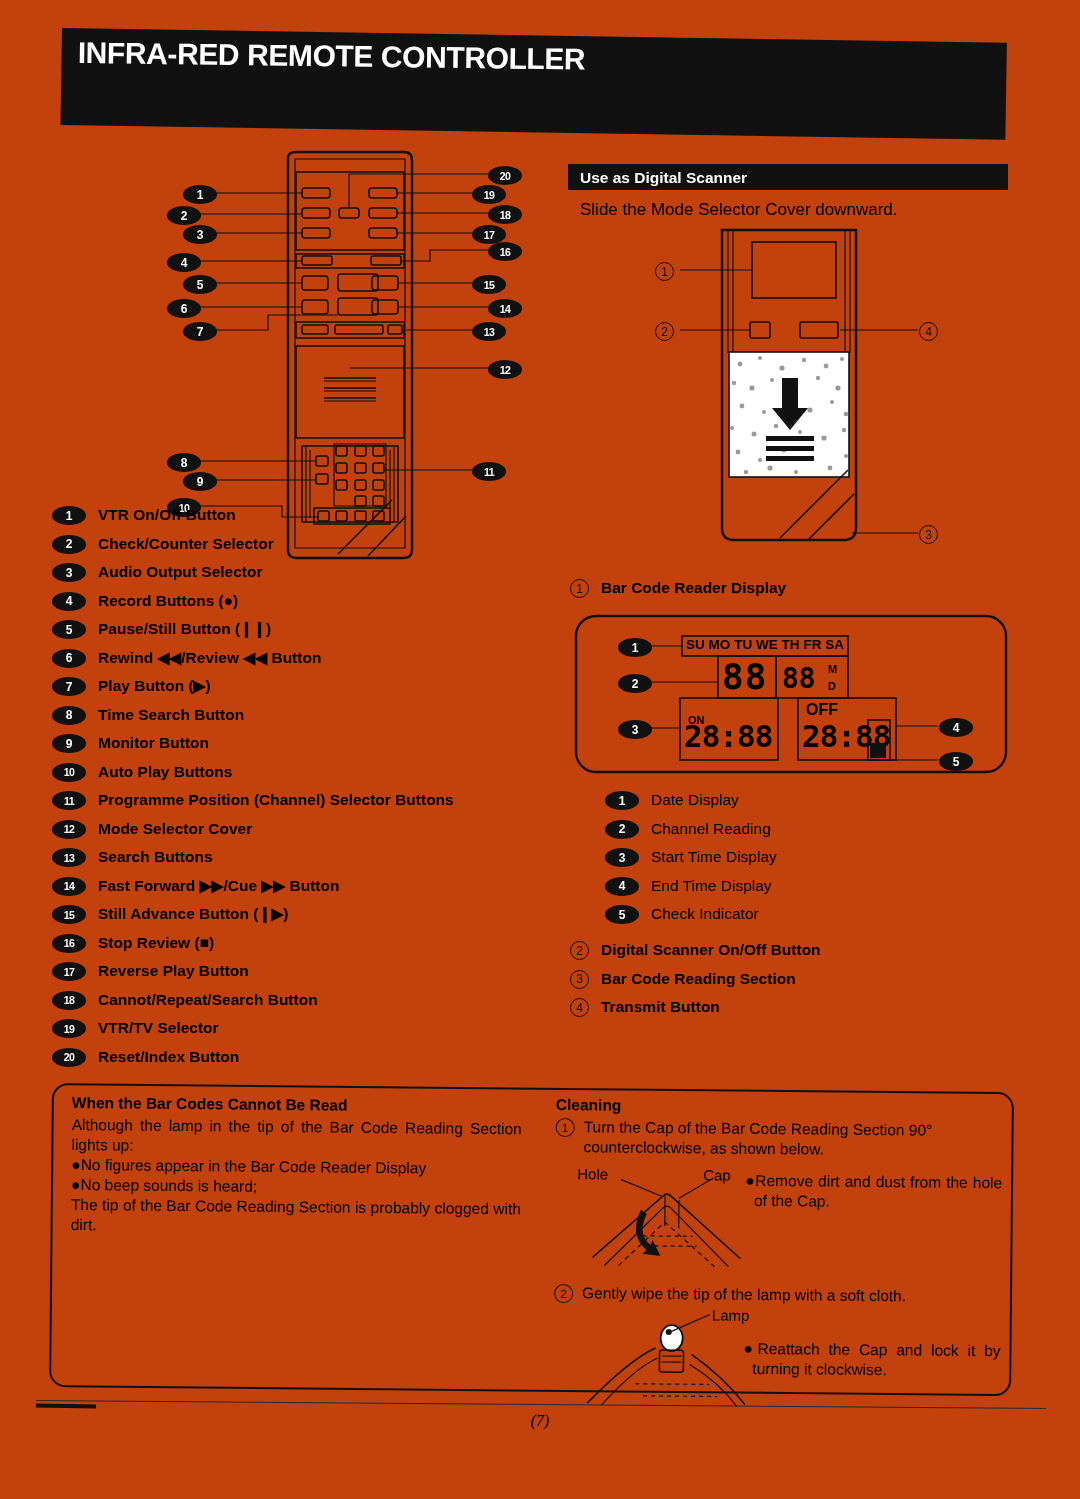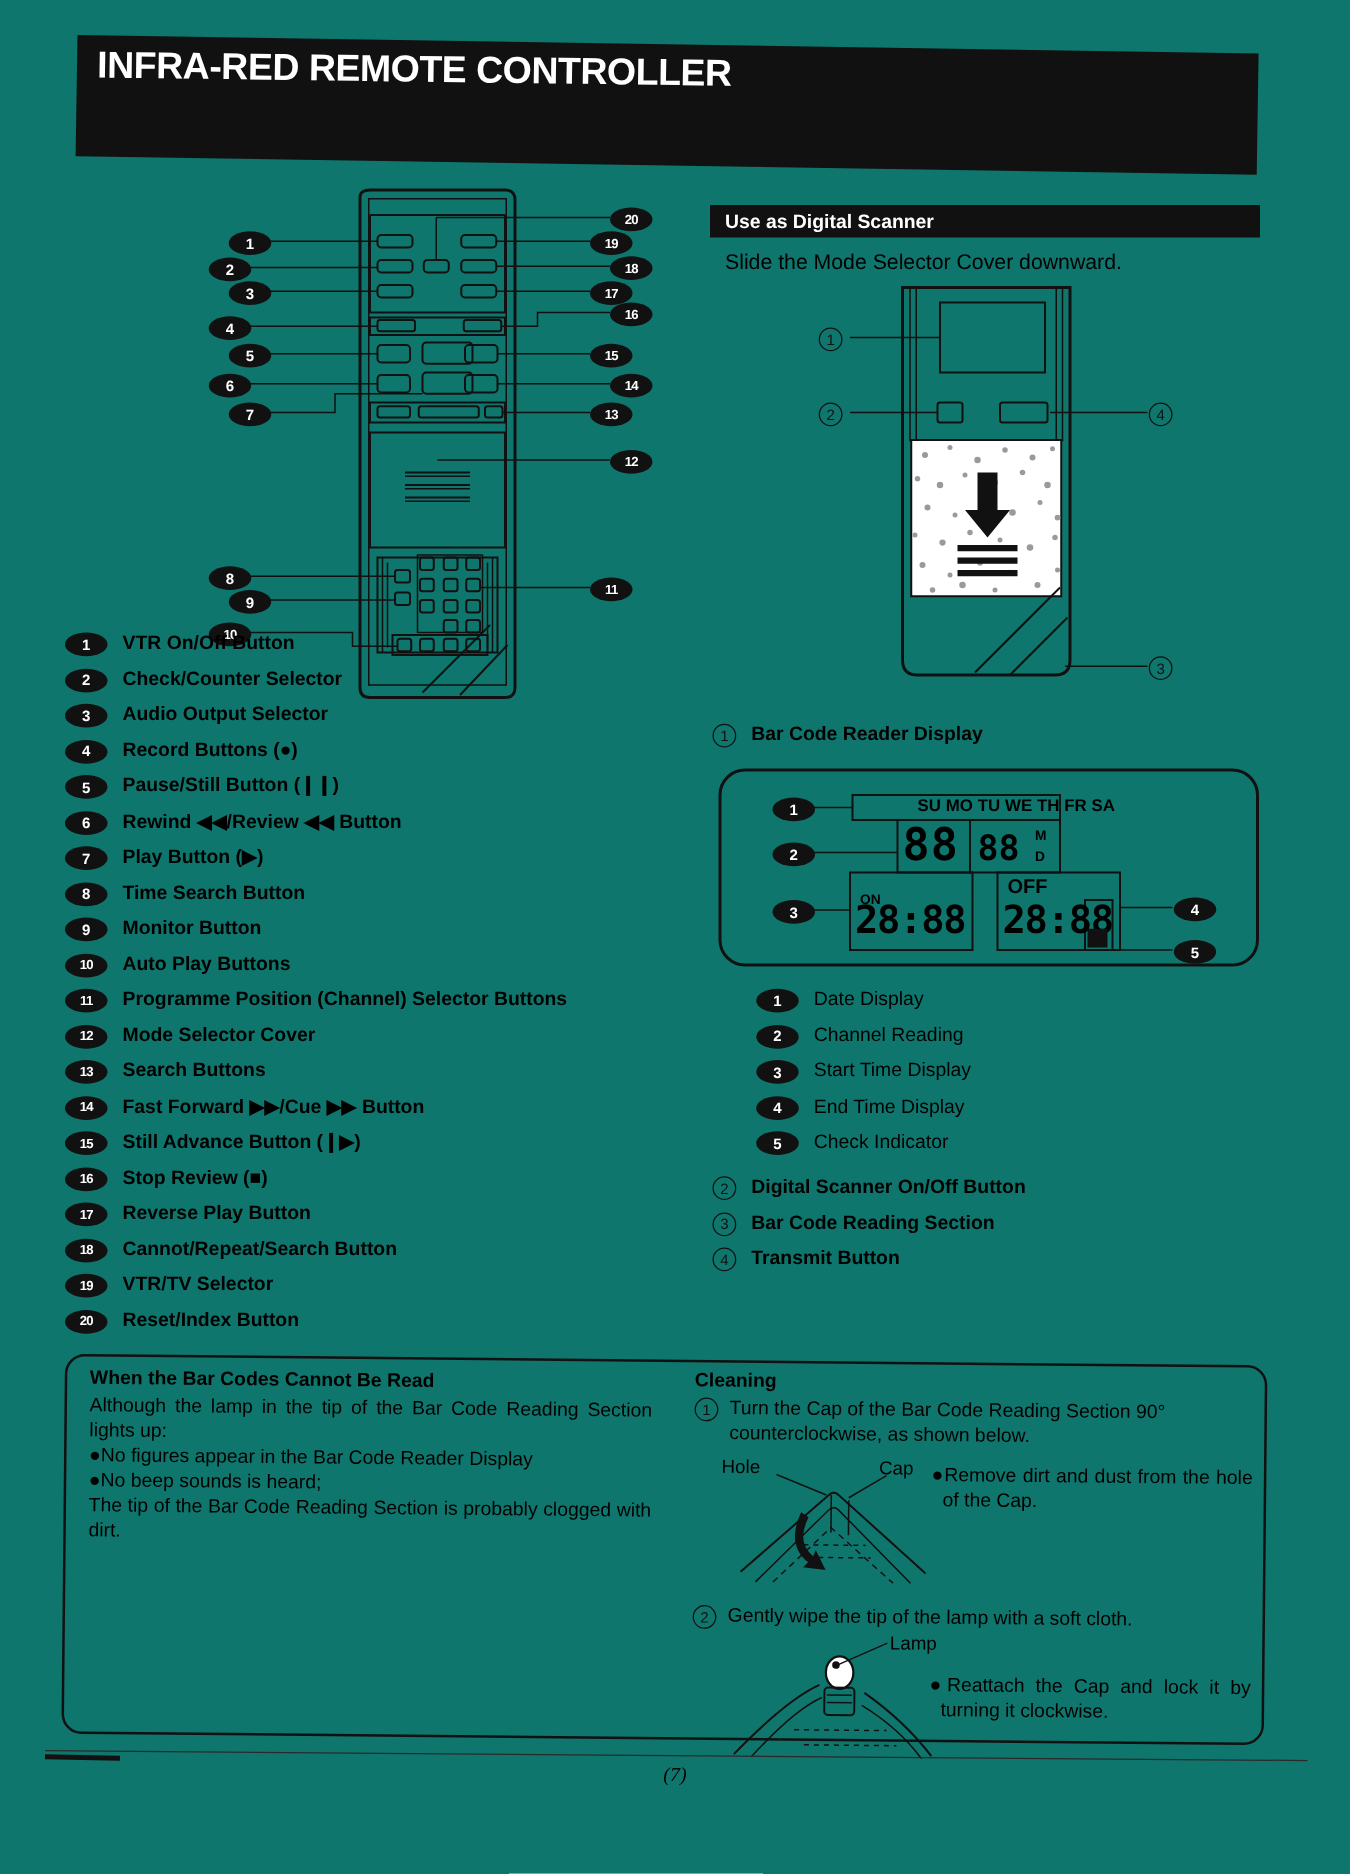--- a/index.html
+++ b/index.html
@@ -3,21 +3,21 @@
 <meta charset="utf-8">
 <title>Infra-Red Remote Controller</title>
 <style>
   html,body{margin:0;padding:0;background:#fff;}
   body{
     width:1080px;height:1499px;position:relative;overflow:hidden;
     font-family:"Liberation Sans", sans-serif;
     color:#000;
     -webkit-font-smoothing:antialiased;
   }
-  .page{position:absolute;inset:0;background:#0f766e;}
+  .page{position:absolute;inset:0;background:#c2410c;}
 
   
   .banner{
     position:absolute;left:62px;top:28px;width:945px;height:97px;
     background:#111;transform:rotate(0.9deg);transform-origin:left top;
   }
   .banner-title{
     position:absolute;left:78px;top:36px;width:700px;
     font-size:30px;font-weight:bold;color:#fff;letter-spacing:-0.4px;
     transform:rotate(0.75deg);transform-origin:left top;
@@ -389,21 +389,21 @@
 
       <rect class="ln" x="298" y="112" width="22" height="40"></rect>
 
       <path class="ln-thin" d="M70 38 L112 38"></path>
       <path class="ln-thin" d="M70 74 L148 74"></path>
       <path class="ln-thin" d="M70 120 L110 120"></path>
       <path class="ln-thin" d="M326 118 L368 118"></path>
       <path class="ln-thin" d="M308 152 L368 152"></path>
     </svg>
 
-    <div style="position:absolute;left:116px;top:29px;width:158px;display:flex;justify-content:space-between;font-size:13.5px;font-weight:bold;font-family:'Liberation Sans',sans-serif;margin-left:48px;">
+    <div style="position:absolute;left:116px;top:29px;width:158px;display:flex;justify-content:space-between;font-size:13.5px;font-weight:bold;font-family:'Liberation Sans',sans-serif;">
       <span>SU</span>
       <span>MO</span>
       <span>TU</span>
       <span>WE</span>
       <span>TH</span>
       <span>FR</span>
       <span>SA</span>
     </div>
 
     <div style="position:absolute;left:152px;top:50px;font-size:36px;font-weight:bold;letter-spacing:1px;font-family:'DejaVu Sans Mono',monospace;line-height:38px;">88</div>

